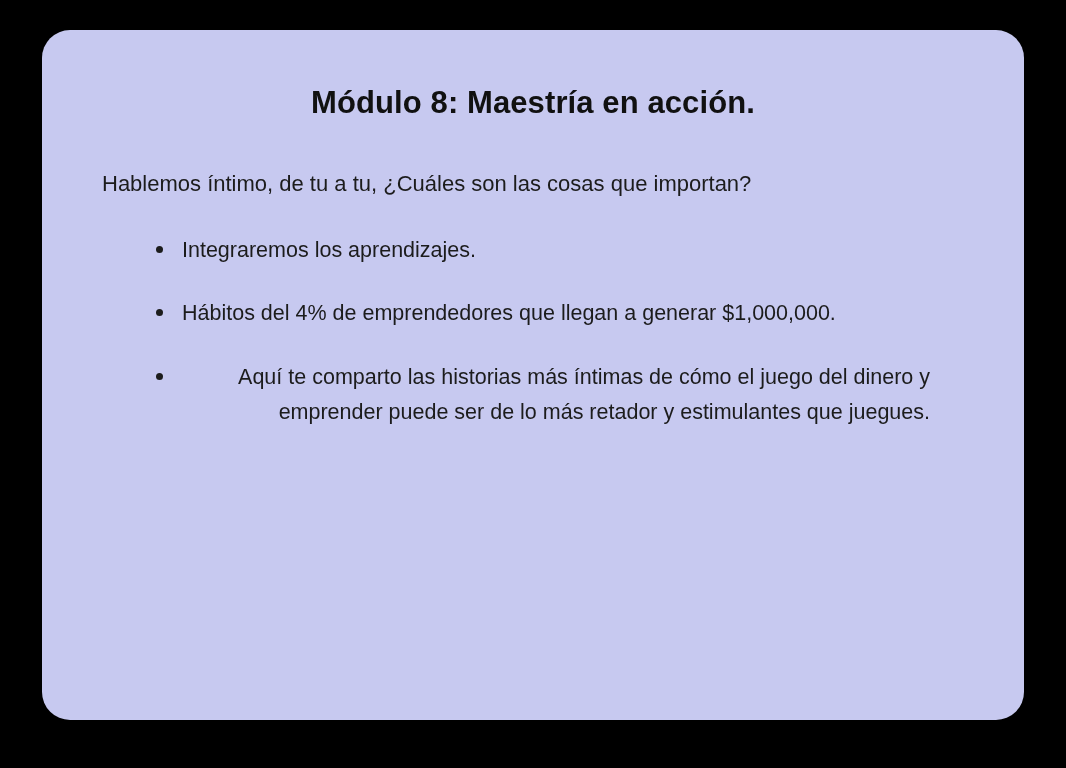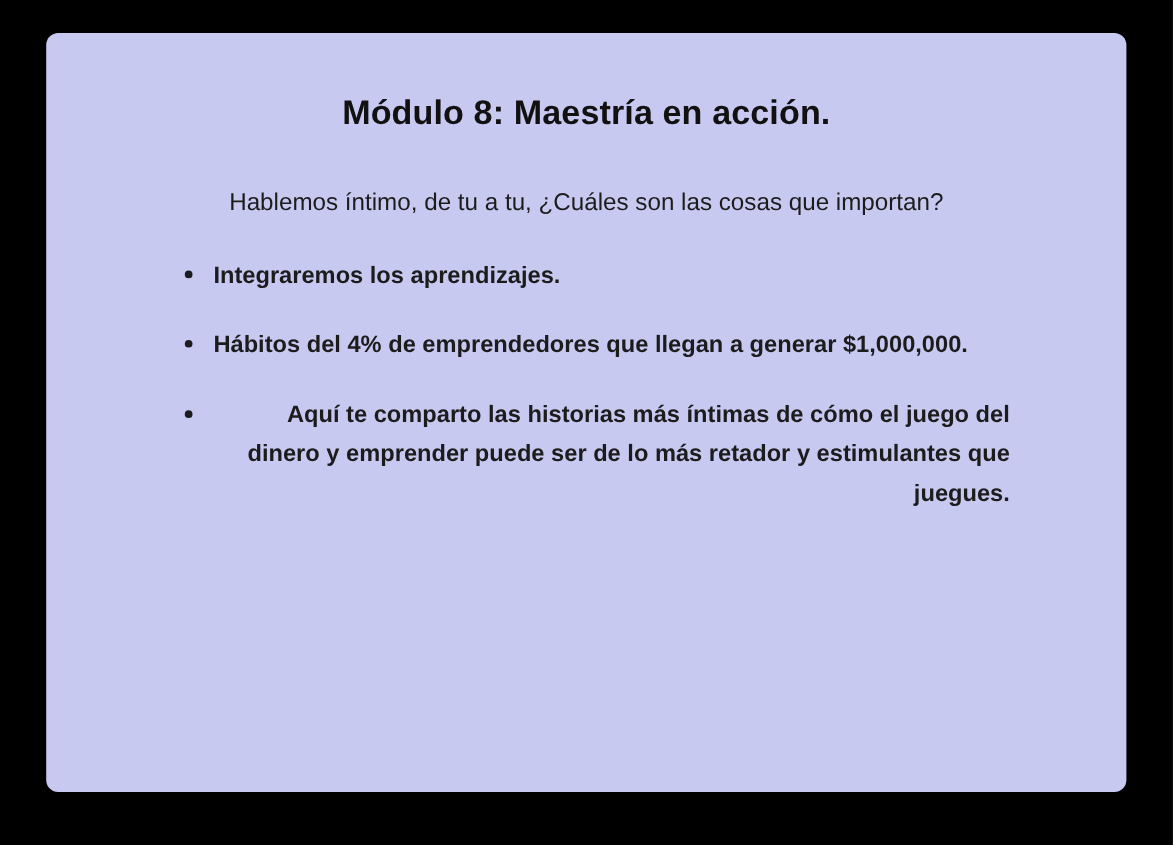--- a/index.html
+++ b/index.html
@@ -19,45 +19,43 @@
     height: 768px;
     background: #000000;
   }
   .card {
     position: absolute;
     left: 42px;
     top: 30px;
     width: 982px;
     height: 690px;
     background: #c7c9f0;
-    border-radius: 11px;
+    border-radius: 28px;
     box-sizing: border-box;
     padding: 54px 60px 40px 60px;
   }
   .card-title {
     text-align: center;
     font-size: 31px;
     font-weight: bold;
     color: #111111;
     letter-spacing: 0.1px;
     margin: 0 0 48px 0;
     line-height: 1.2;
   }
   .card-intro {
-    text-align: center;
     font-size: 22px;
     color: #1c1c1c;
     margin: 0 0 34px 0;
     line-height: 1.35;
   }
   ul.bullets {
-    margin: 12px;
+    margin: 0;
     padding: 0 34px 0 54px;
     list-style: none;
-    font-weight: bold;
   }
   ul.bullets li {
     position: relative;
     font-size: 21.5px;
     color: #1c1c1c;
     line-height: 1.65;
     margin-bottom: 28px;
     padding-left: 26px;
   }
   ul.bullets li:last-child {

